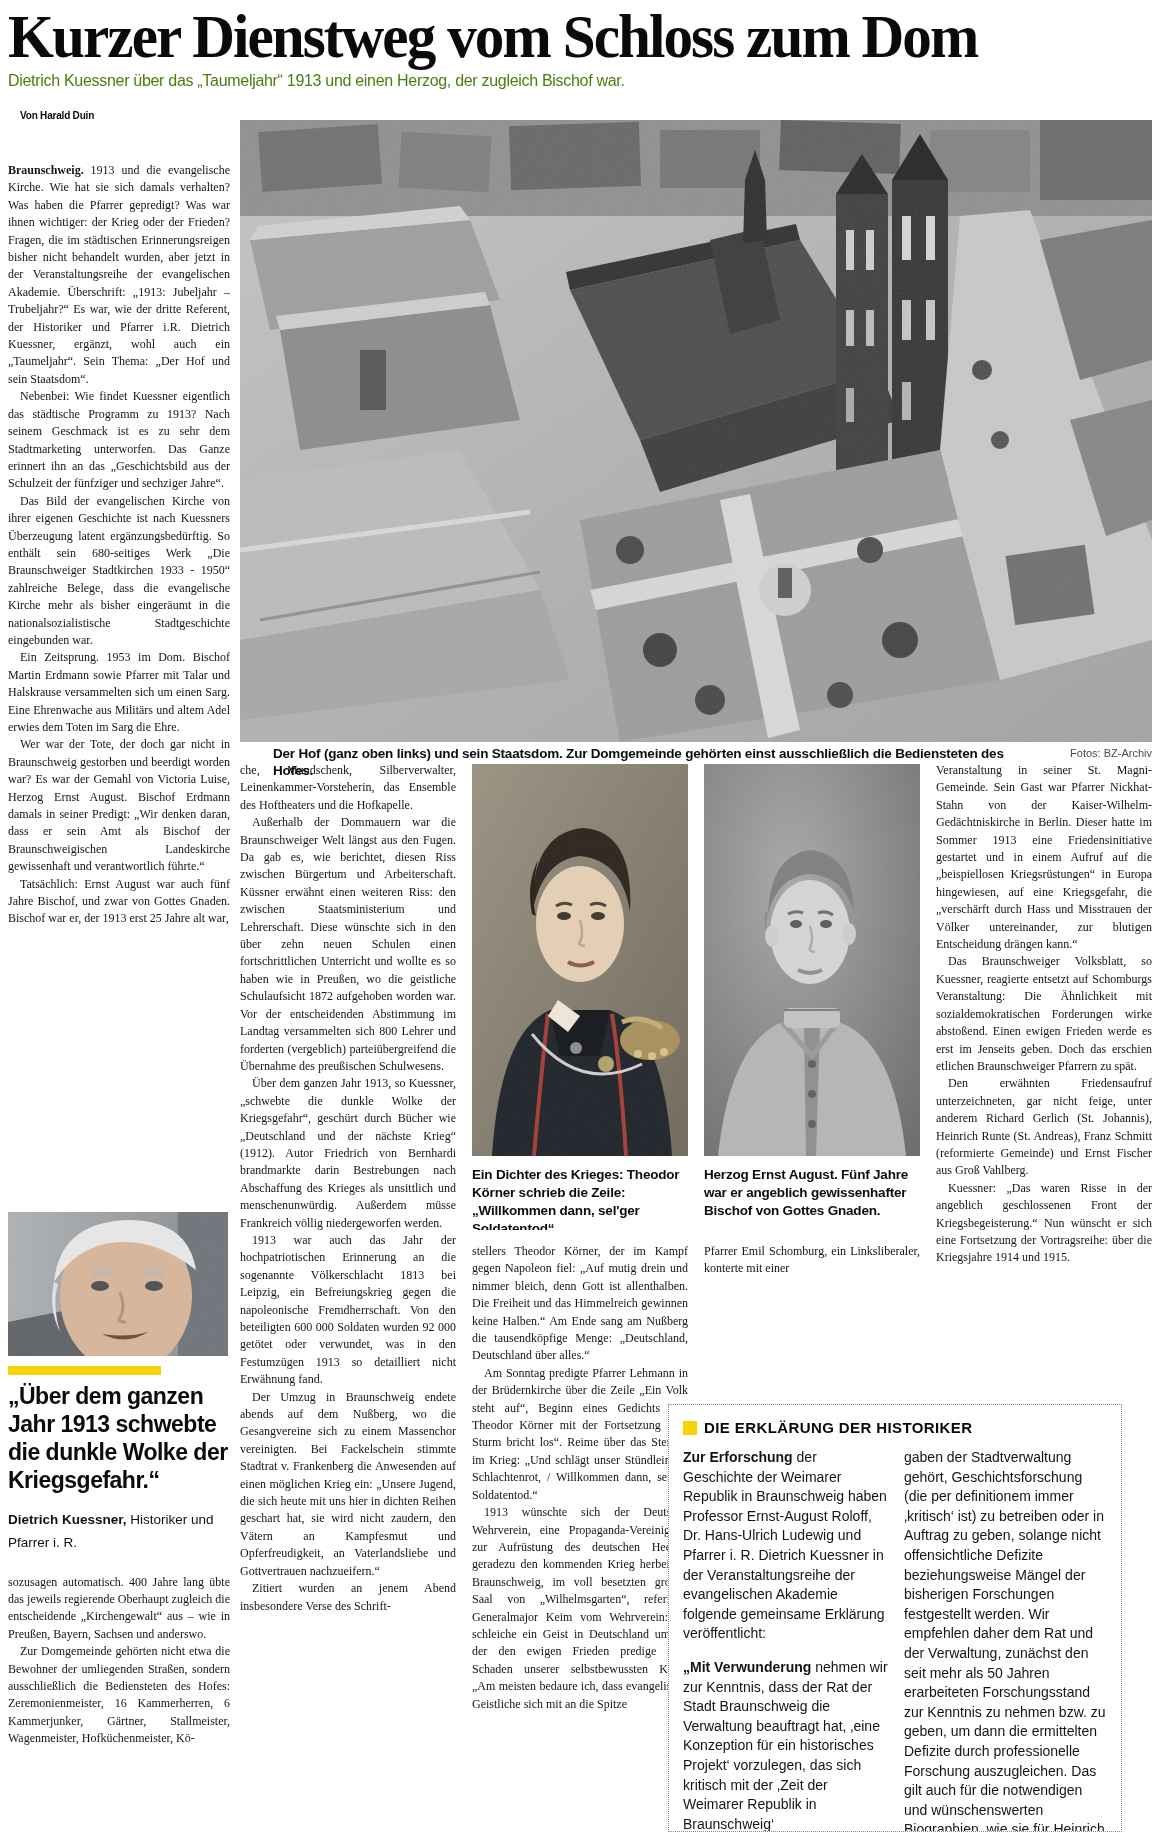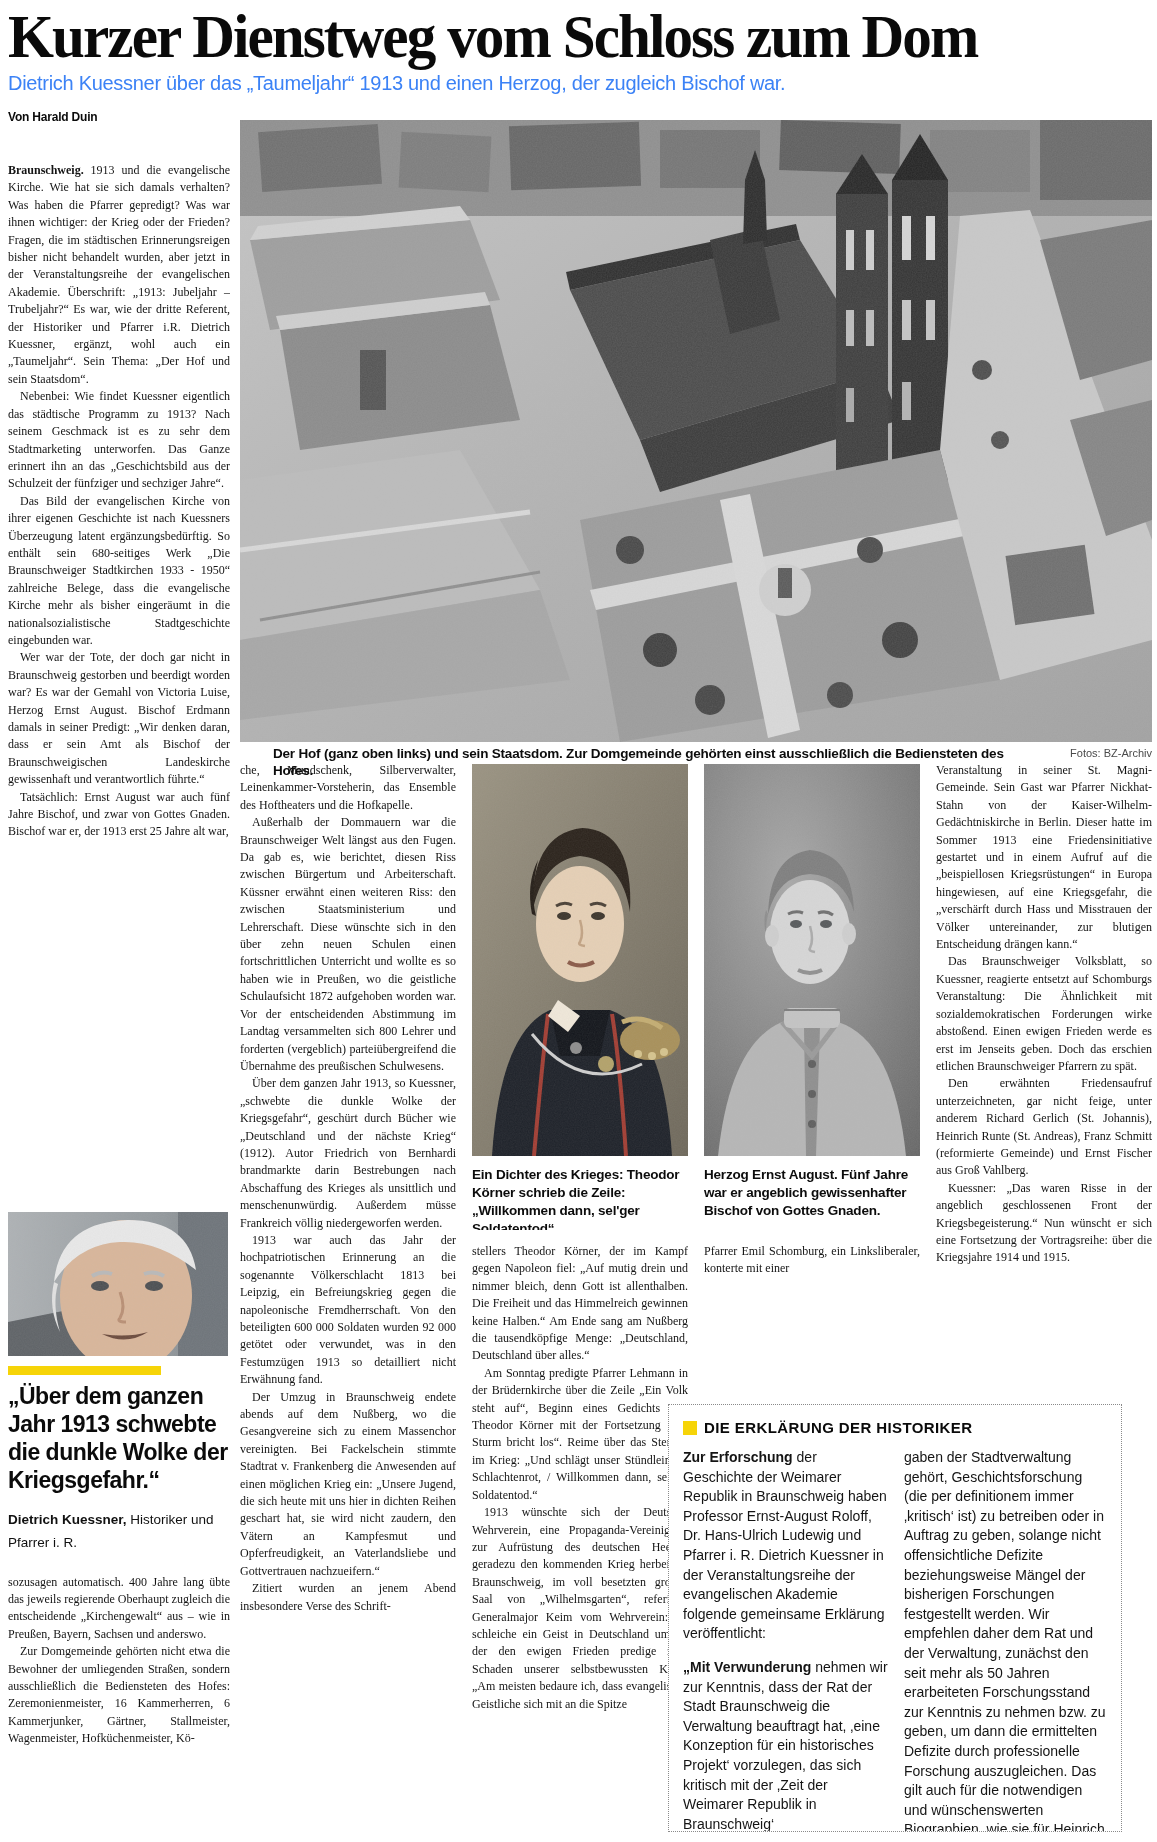--- a/index.html
+++ b/index.html
@@ -3,22 +3,22 @@
 <meta charset="utf-8">
 <style>
   html,body{margin:0;padding:0;background:#ffffff;}
   #page{position:relative;width:1157px;height:1842px;background:#fff;color:#101010;overflow:hidden;
         font-family:"Liberation Serif",serif;}
   .abs{position:absolute;}
 
   
   .headline{font-family:"Liberation Serif",serif;font-weight:700;font-size:61px;line-height:62px;
             letter-spacing:-2px;color:#0a0a0a;white-space:nowrap;transform:scaleX(.97);transform-origin:left top;}
-  .subhead{font-family:"Liberation Sans",sans-serif;font-weight:500;font-size:20px;letter-spacing:-.3px;color:#3b82f6;}
-  .byline{font-family:"Liberation Sans",sans-serif;font-weight:700;font-size:12px;letter-spacing:-.2px;color:#0a0a0a;}
+  .subhead{font-family:"Liberation Sans",sans-serif;font-weight:500;font-size:16px;letter-spacing:-.3px;color:#4d7c0f;}
+  .byline{font-family:"Liberation Sans",sans-serif;font-weight:700;font-size:10px;letter-spacing:-.2px;color:#0a0a0a;margin-left:12px;}
 
   
   .bodycol{font-size:12px;line-height:17.4px;text-align:justify;overflow:hidden;
            font-family:"Liberation Serif",serif;color:#141414;}
   .bodycol p{margin:0;}
   .bodycol p + p{text-indent:12px;}
   .bodycol b{font-weight:700;}
 
   
   .photocap{font-family:"Liberation Sans",sans-serif;font-weight:700;font-size:13.5px;line-height:17px;
@@ -134,20 +134,21 @@
       <rect width="912" height="622" filter="url(#grain1)" opacity="0.5"></rect>
     </svg>
   </div>
   <div class="abs photocap" style="left:240px;top:745px;width:760px;margin-left:33px;">Der Hof (ganz oben links) und sein Staatsdom. Zur Domgemeinde gehörten einst ausschließlich die Bediensteten des Hofes.</div>
   <div class="abs credit" style="left:1000px;top:747px;width:152px;text-align:right;">Fotos: BZ-Archiv</div>
 
   <div class="abs bodycol" style="left:8px;top:162px;width:222px;height:1040px;">
       <p><b>Braunschweig.</b> 1913 und die evangelische Kirche. Wie hat sie sich damals verhalten? Was haben die Pfarrer gepredigt? Was war ihnen wichtiger: der Krieg oder der Frieden? Fragen, die im städtischen Erinnerungsreigen bisher nicht behandelt wurden, aber jetzt in der Veranstaltungsreihe der evangelischen Akademie. Überschrift: „1913: Jubeljahr – Trubeljahr?“ Es war, wie der dritte Referent, der Historiker und Pfarrer i.R. Dietrich Kuessner, ergänzt, wohl auch ein „Taumeljahr“. Sein Thema: „Der Hof und sein Staatsdom“.</p>
       <p>Nebenbei: Wie findet Kuessner eigentlich das städtische Programm zu 1913? Nach seinem Geschmack ist es zu sehr dem Stadtmarketing unterworfen. Das Ganze erinnert ihn an das „Geschichtsbild aus der Schulzeit der fünfziger und sechziger Jahre“.</p>
       <p>Das Bild der evangelischen Kirche von ihrer eigenen Geschichte ist nach Kuessners Überzeugung latent ergänzungsbedürftig. So enthält sein 680-seitiges Werk „Die Braunschweiger Stadtkirchen 1933 - 1950“ zahlreiche Belege, dass die evangelische Kirche mehr als bisher eingeräumt in die nationalsozialistische Stadtgeschichte eingebunden war.</p>
+      <p>Ein Zeitsprung. 1953 im Dom. Bischof Martin Erdmann sowie Pfarrer mit Talar und Halskrause versammelten sich um einen Sarg. Eine Ehrenwache aus Militärs und altem Adel erwies dem Toten im Sarg die Ehre.</p>
       <p>Wer war der Tote, der doch gar nicht in Braunschweig gestorben und beerdigt worden war? Es war der Gemahl von Victoria Luise, Herzog Ernst August. Bischof Erdmann damals in seiner Predigt: „Wir denken daran, dass er sein Amt als Bischof der Braunschweigischen Landeskirche gewissenhaft und verantwortlich führte.“</p>
       <p>Tatsächlich: Ernst August war auch fünf Jahre Bischof, und zwar von Gottes Gnaden. Bischof war er, der 1913 erst 25 Jahre alt war,</p>
     </div>
 
   <div class="abs" style="left:8px;top:1212px;width:220px;height:144px;">
     <svg width="220" height="144" viewBox="0 0 220 144" preserveAspectRatio="none" aria-hidden="true">
       <defs>
           <filter id="grain2">
             <feTurbulence type="fractalNoise" baseFrequency="0.9" numOctaves="2" result="n"></feTurbulence>
         <feColorMatrix in="n" type="matrix" values="0 0 0 0 0.5 0 0 0 0 0.5 0 0 0 0 0.5 0 0 0 0.25 0"></feColorMatrix>

